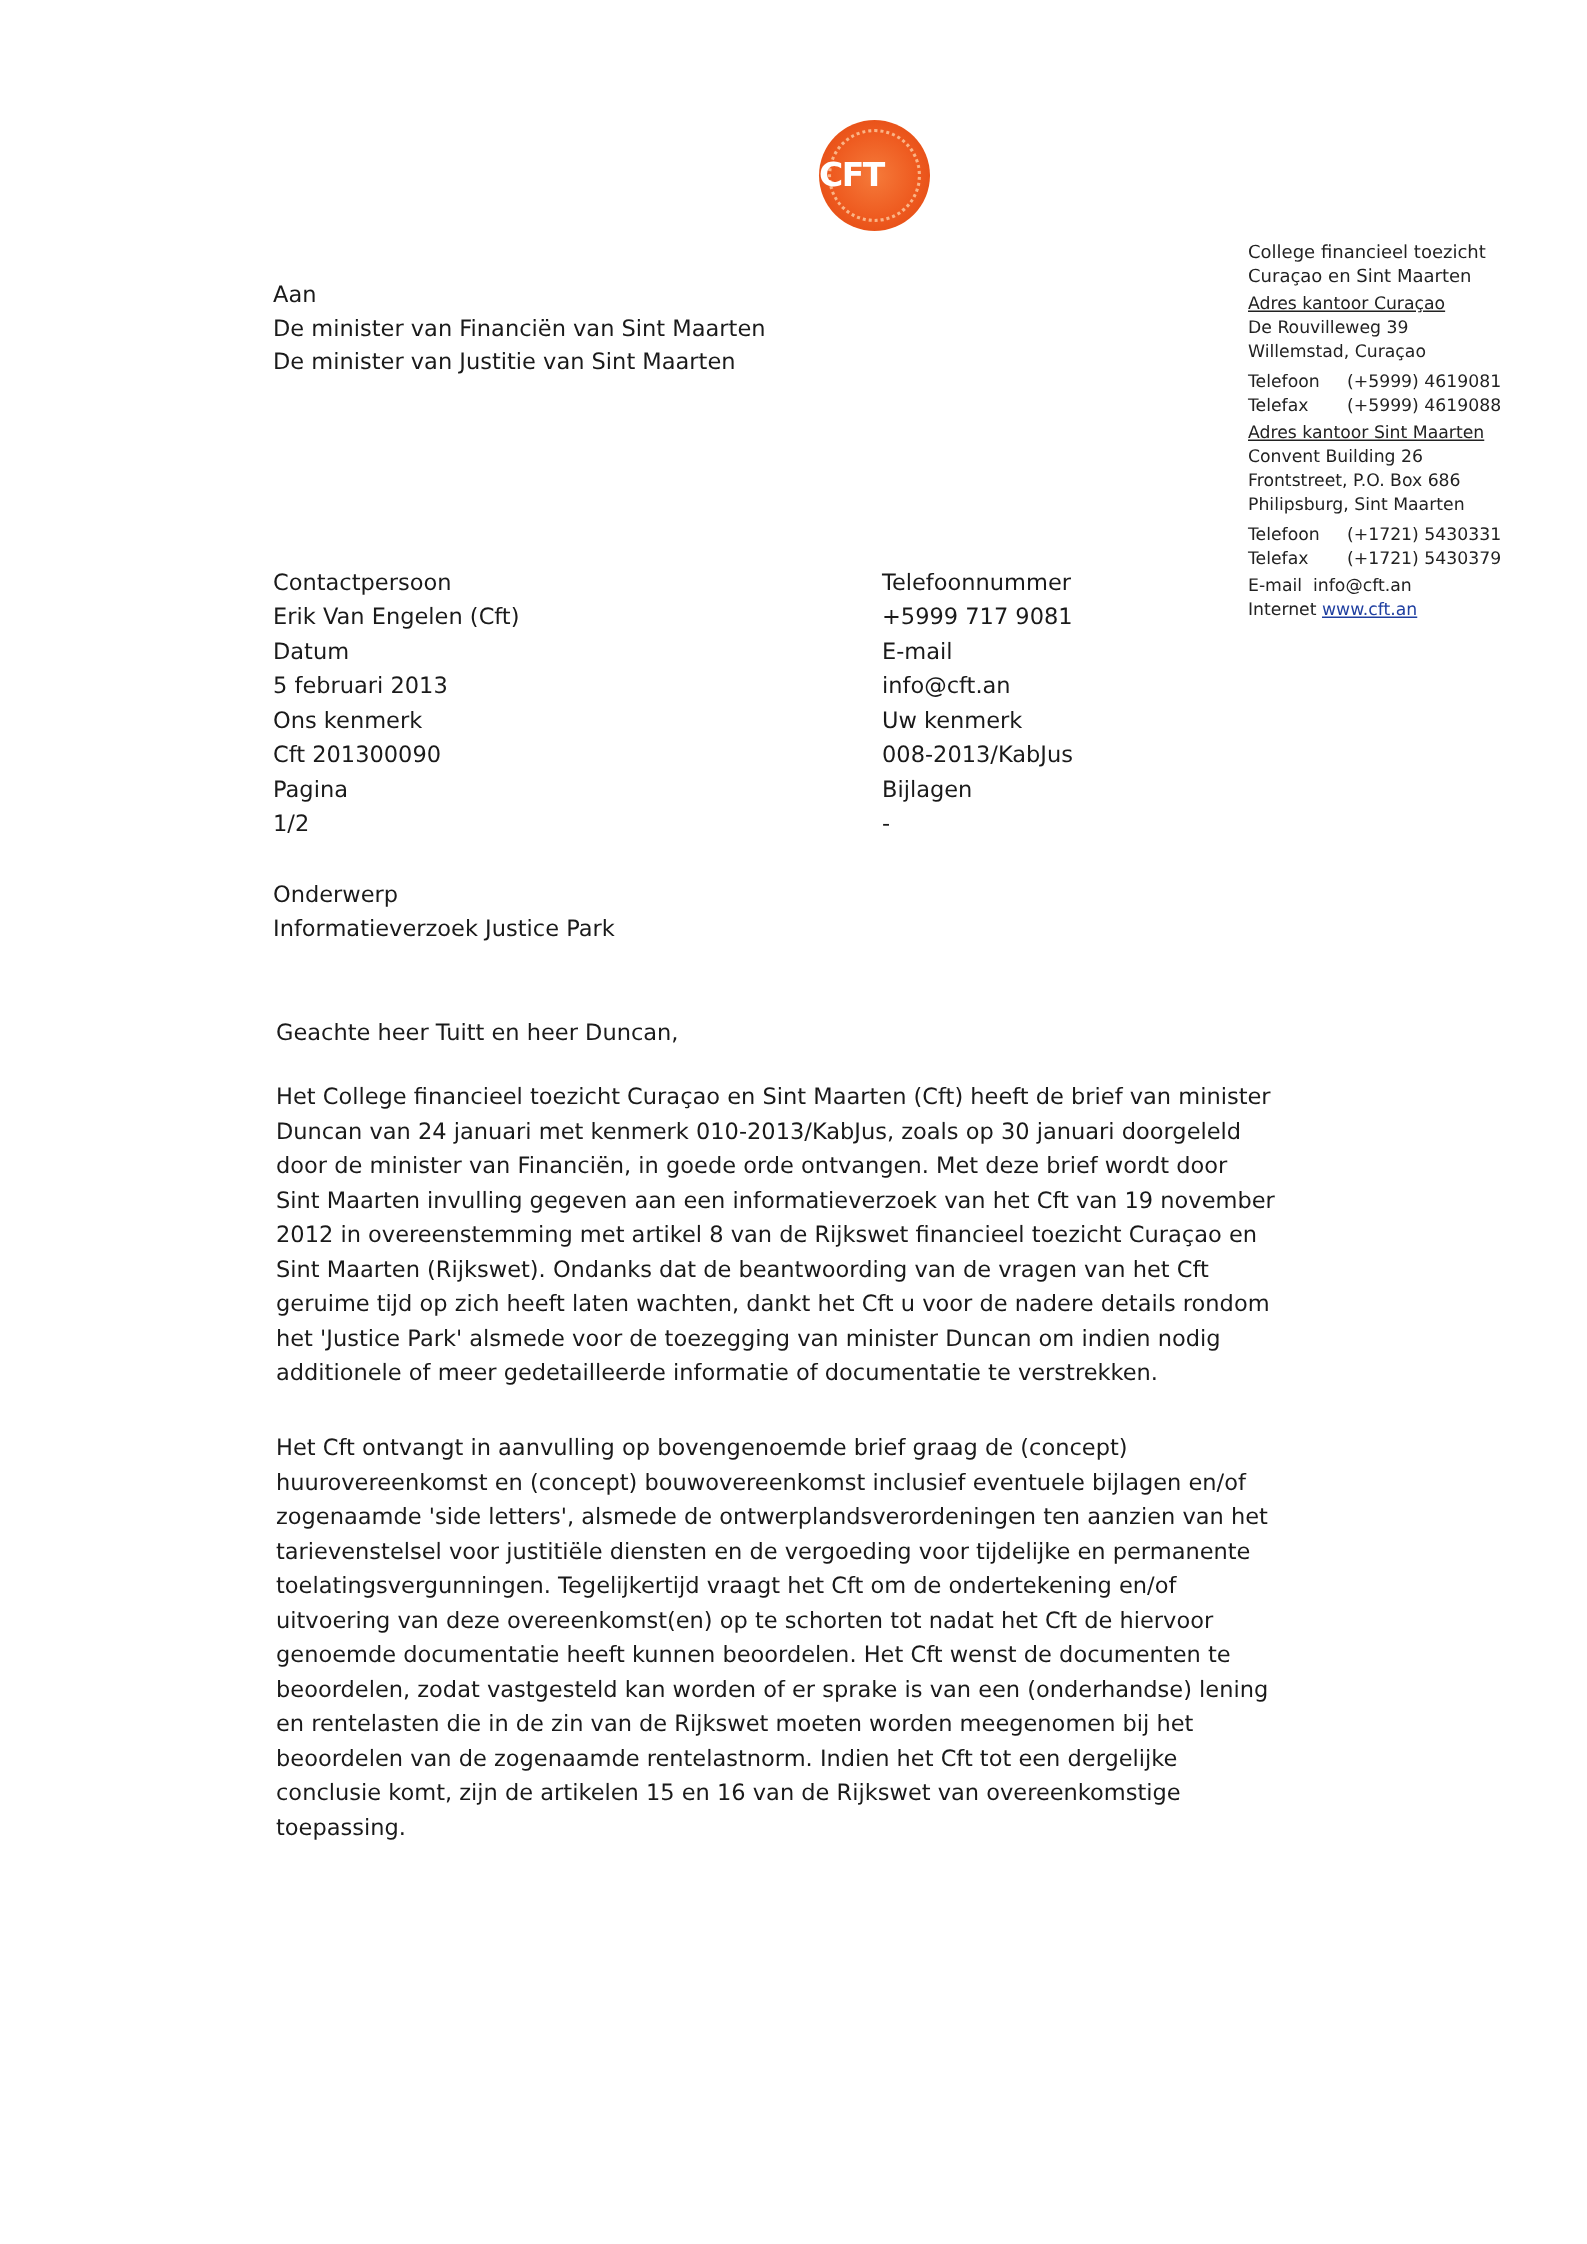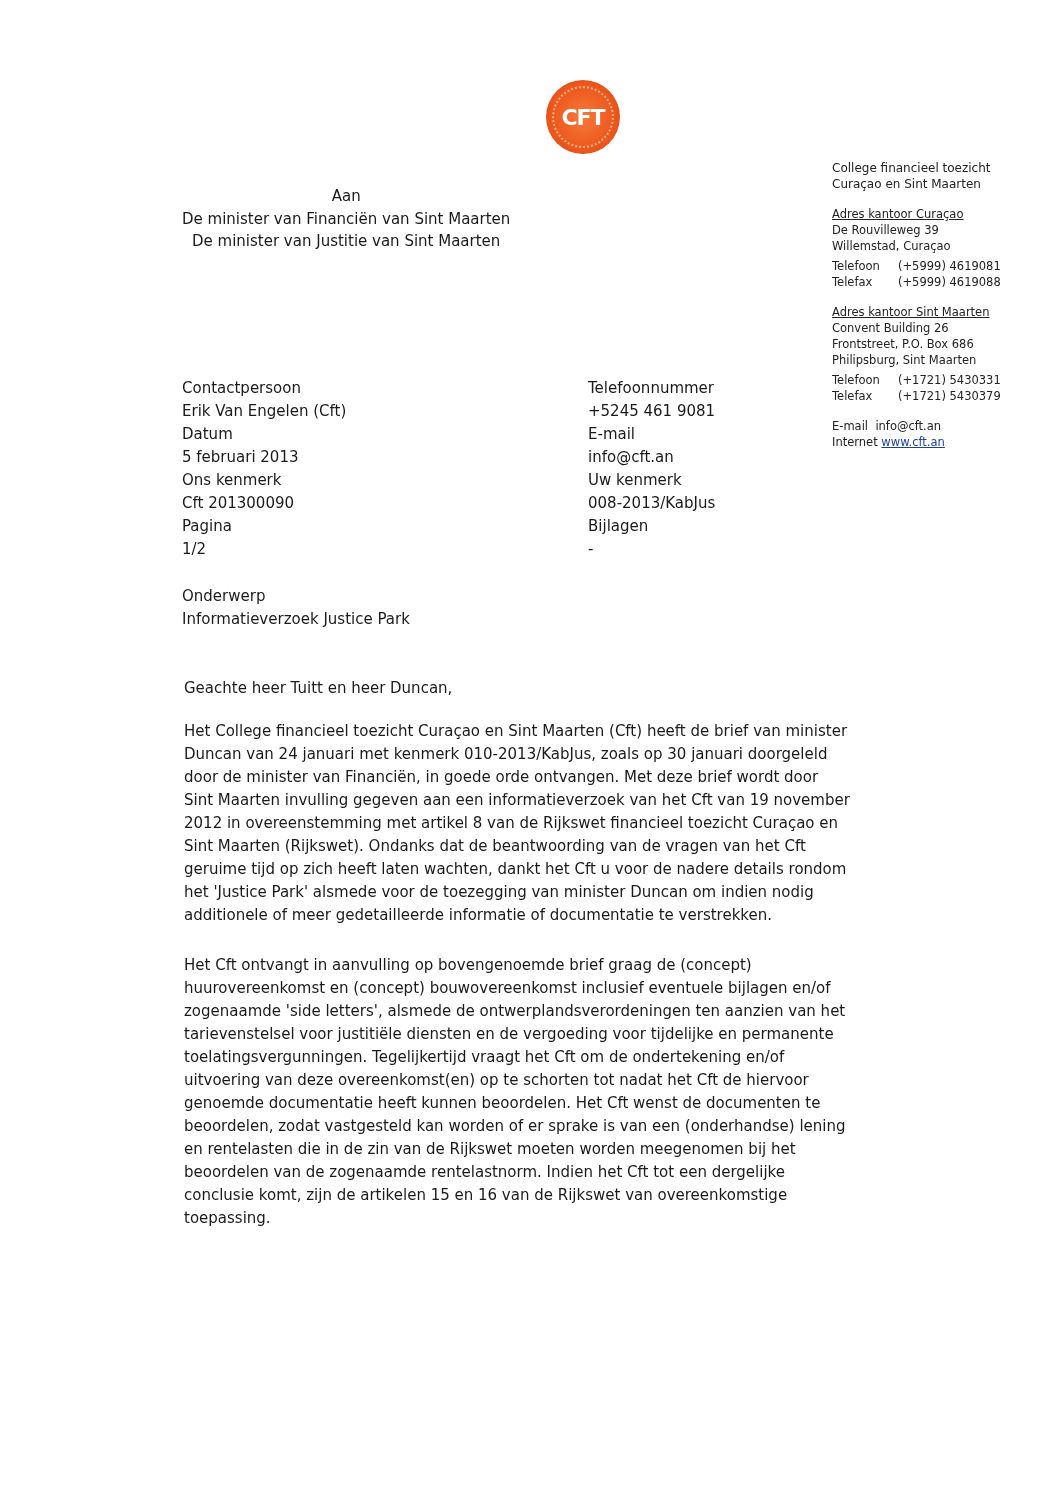--- a/index.html
+++ b/index.html
@@ -4,44 +4,44 @@
   <style>
     html, body { margin: 0; padding: 0; background: #ffffff; }
     body {
       width: 1058px; height: 1496px; position: relative; overflow: hidden;
       font-family: "DejaVu Sans", sans-serif; color: #1a1a1a;
     }
     .logo {
       position: absolute; left: 546px; top: 80px; width: 74px; height: 74px;
       border-radius: 50%;
       background: radial-gradient(circle at 50% 50%, #f57a3a 0%, #ee5a1f 55%, #e9531a 70%, #f08040 72%, #e84e18 100%);
-      display: flex; align-items: center; justify-content: center;
+      display: flex; align-items: center; justify-content: flex-start;
     }
     .logo::before {
       content: ""; position: absolute; inset: 6px; border-radius: 50%;
       border: 2px dotted rgba(255,220,180,0.7);
     }
     .logo-text {
       font-family: "DejaVu Sans", sans-serif; font-weight: bold; font-size: 22px;
       color: #ffffff; letter-spacing: -1px; position: relative;
     }
     .side {
       position: absolute; left: 832px; top: 160px; width: 215px;
       font-size: 11.5px; line-height: 16px; color: #222;
     }
     .side .org { font-weight: normal; font-size: 12px; line-height: 16px; }
-    .side .sect { margin-top: 14px; }
+    .side .sect { margin-top: 2px; }
     .side .u { text-decoration: underline; }
     .side .row { display: flex; margin-top: 4px; }
     .side .row + .row { margin-top: 0; }
     .side .lbl { width: 66px; }
     .side .link { color: #1f3fa0; text-decoration: underline; }
     .addr {
       position: absolute; left: 182px; top: 185px;
-      font-size: 15px; line-height: 22.5px; text-align: center;
+      font-size: 15px; line-height: 22.5px;
     }
     .meta-col {
       position: absolute; top: 377px; font-size: 15px; line-height: 23px;
     }
     .meta-left { left: 182px; }
     .meta-right { left: 588px; }
     .subject {
       position: absolute; left: 182px; top: 585px; font-size: 15px; line-height: 23px;
     }
     .salutation {
@@ -119,21 +119,21 @@
   <div>Datum</div>
   <div>5 februari 2013</div>
   <div>Ons kenmerk</div>
   <div>Cft 201300090</div>
   <div>Pagina</div>
   <div>1/2</div>
 </div>
 
 <div class="meta-col meta-right">
   <div>Telefoonnummer</div>
-  <div>+5245 461 9081</div>
+  <div>+5999 717 9081</div>
   <div>E-mail</div>
   <div>info@cft.an</div>
   <div>Uw kenmerk</div>
   <div>008-2013/KabJus</div>
   <div>Bijlagen</div>
   <div>-</div>
 </div>
 
 <div class="subject">
   <div>Onderwerp</div>

